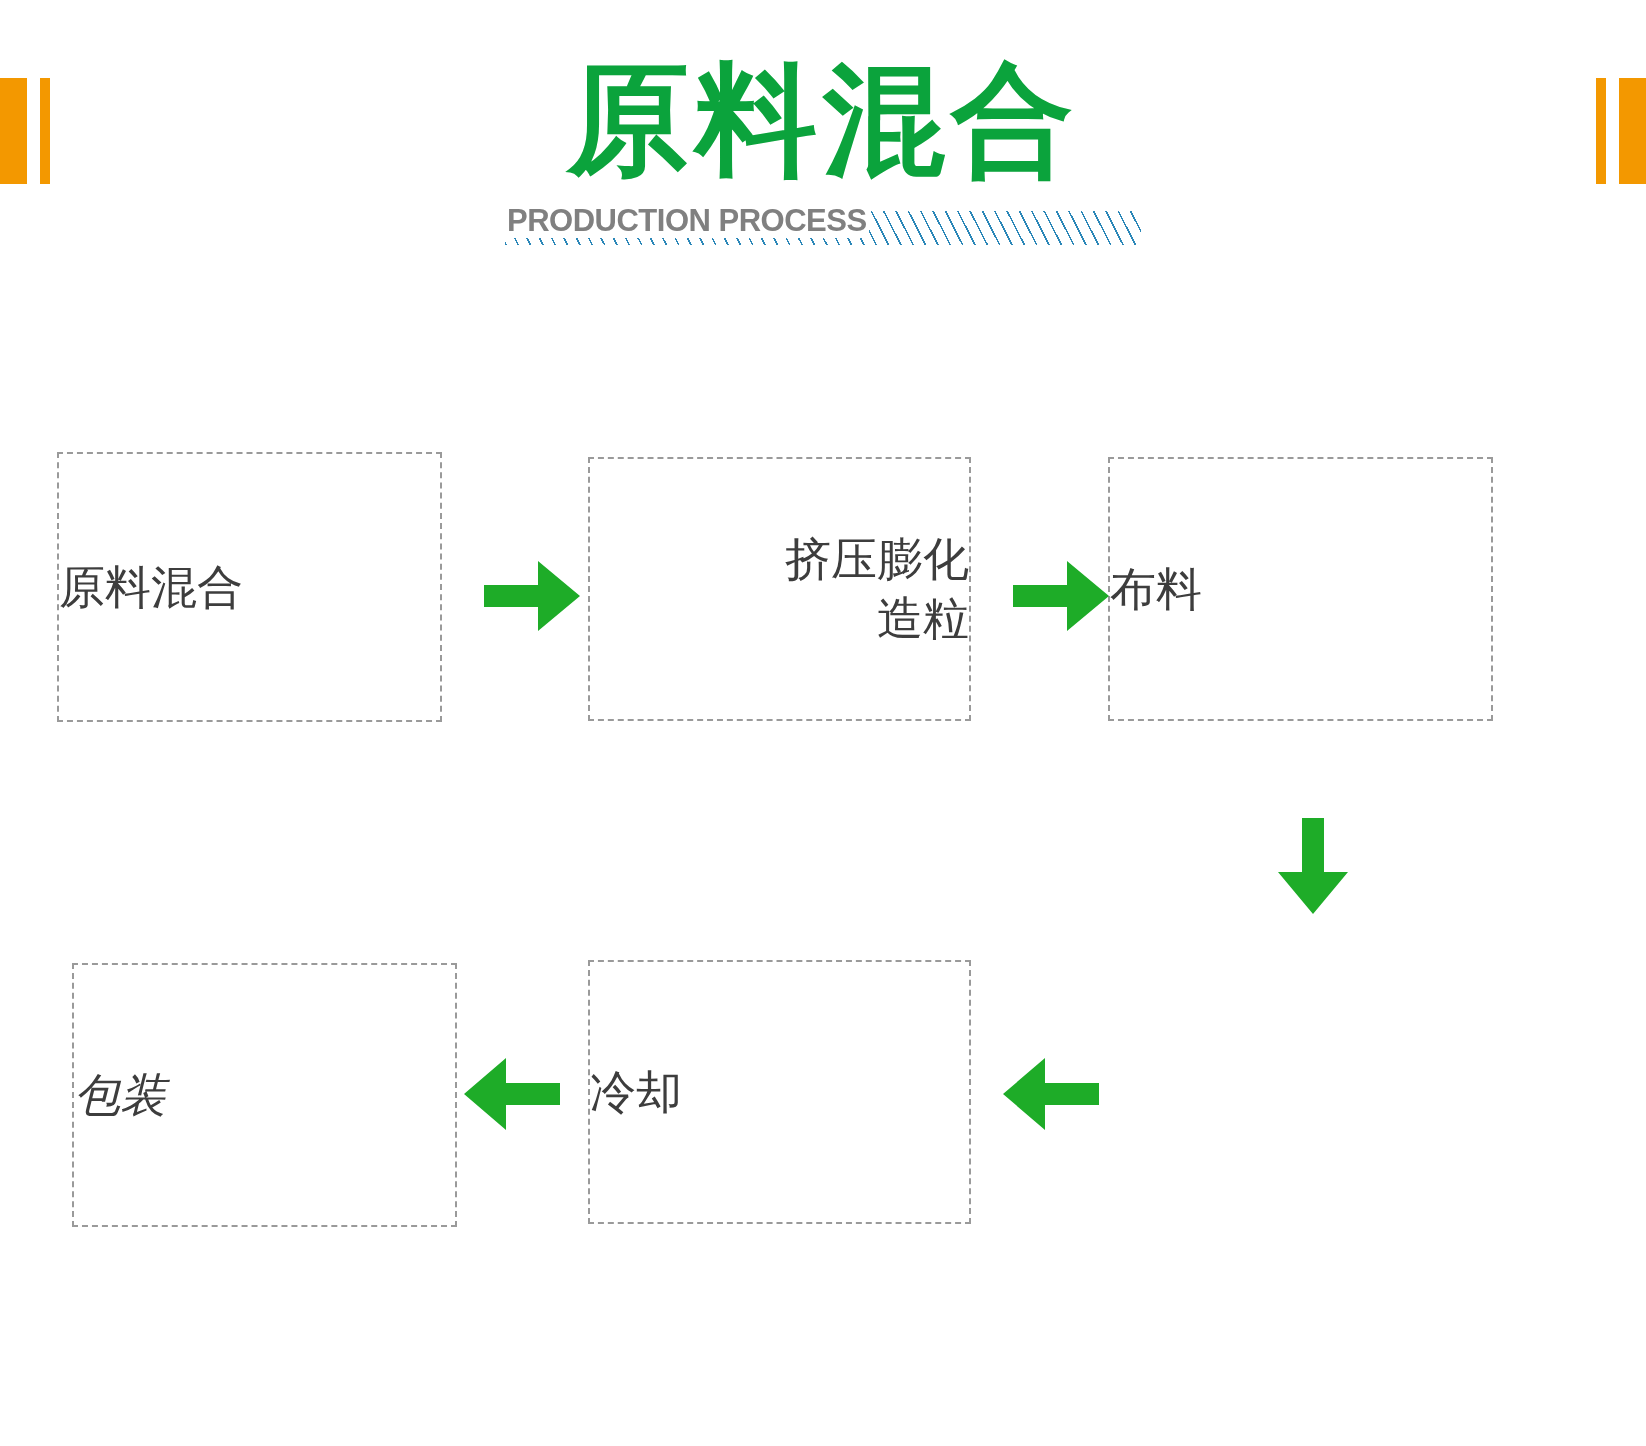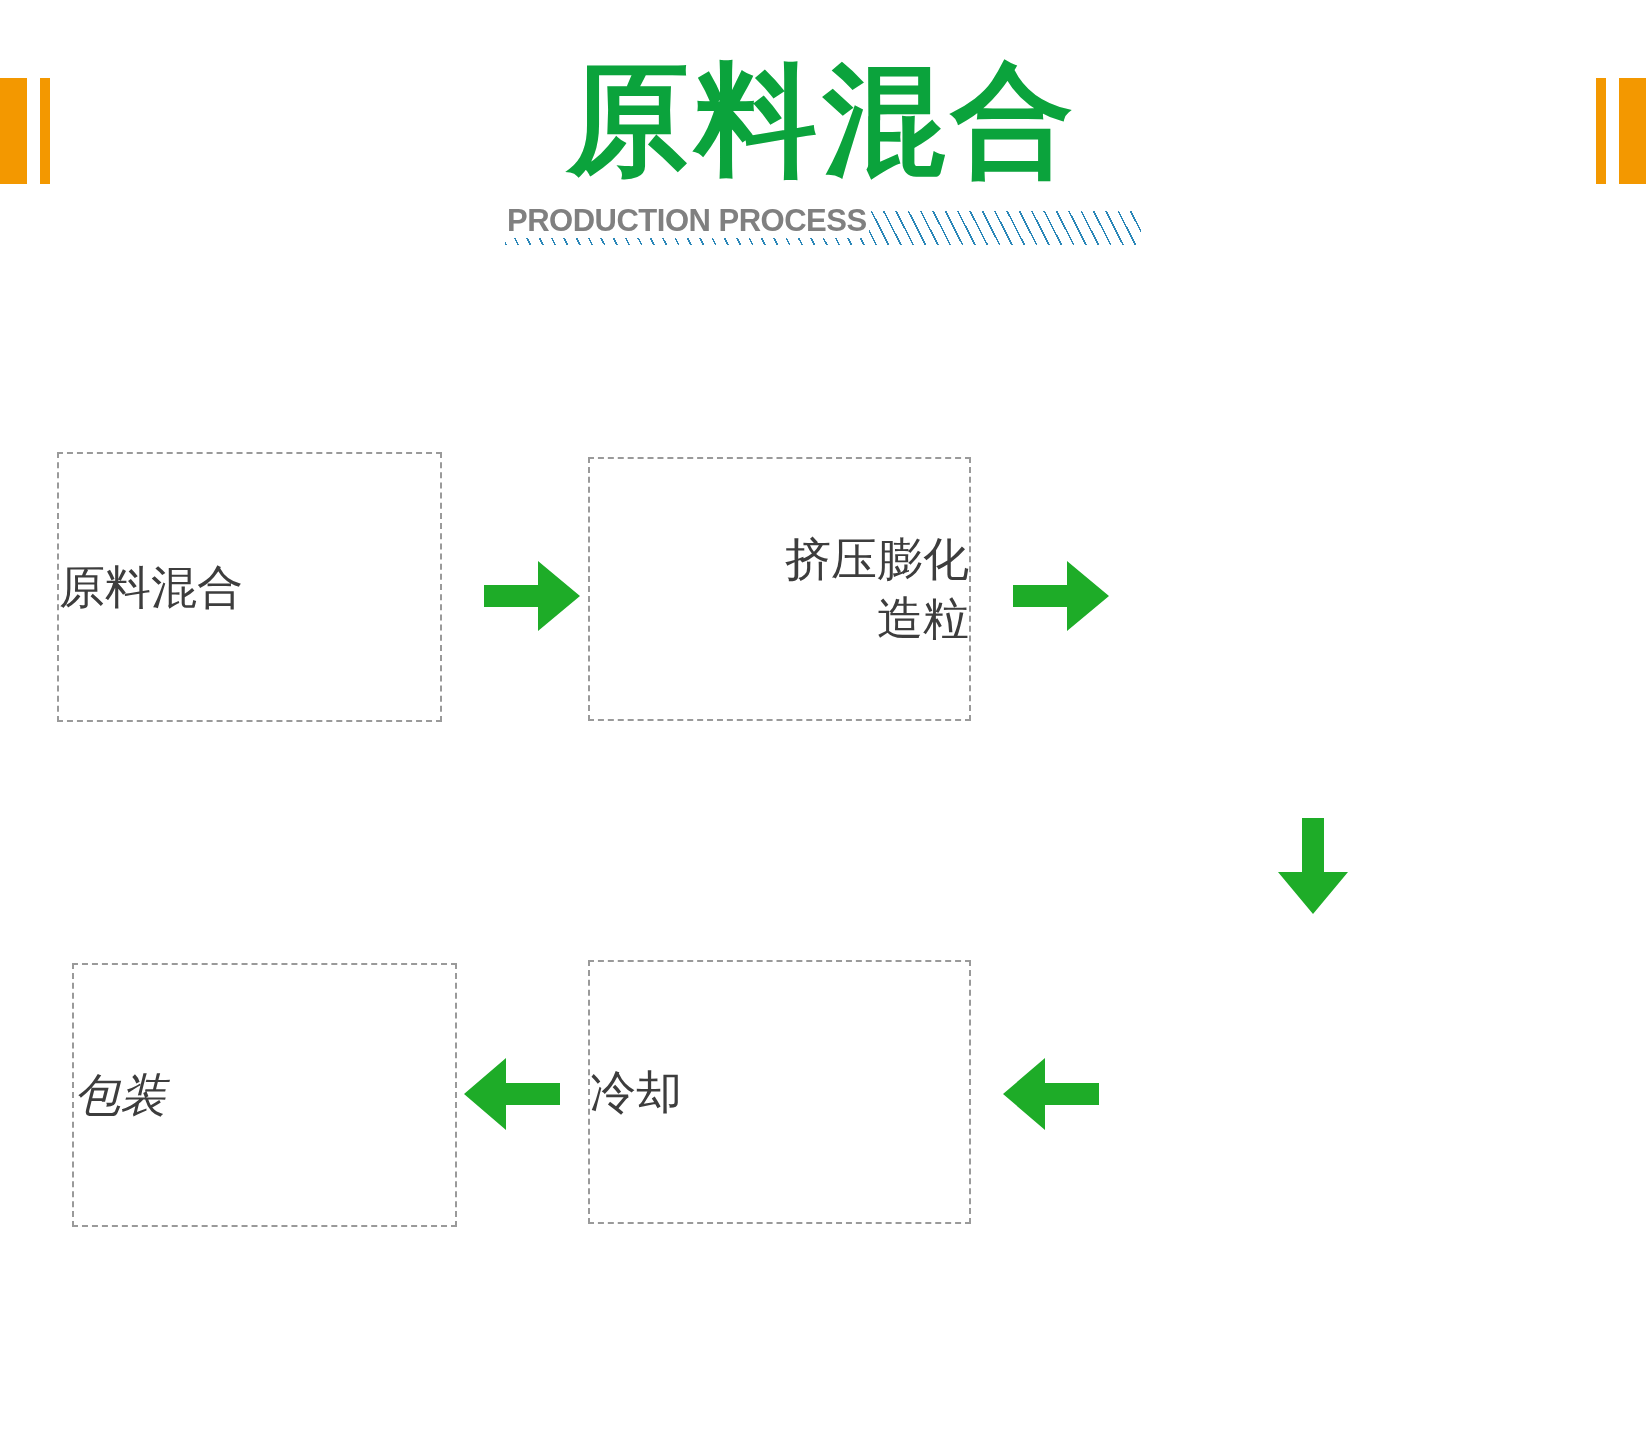--- a/index.html
+++ b/index.html
@@ -171,20 +171,23 @@
 
   <div class="node node-center" id="node-1">
     <div class="node-label">原料混合</div>
   </div>
 
   <div class="node node-left" id="node-2">
     <div class="node-label">挤压膨化
 造粒</div>
   </div>
 
+  <div class="node node-center" id="node-3">
+    <div class="node-label">布料</div>
+  </div>
 
 
   <div class="node node-center" id="node-5">
     <div class="node-label">冷却</div>
   </div>
 
   <div class="node node-center" id="node-6">
     <div class="node-label">包装</div>
   </div>
 

